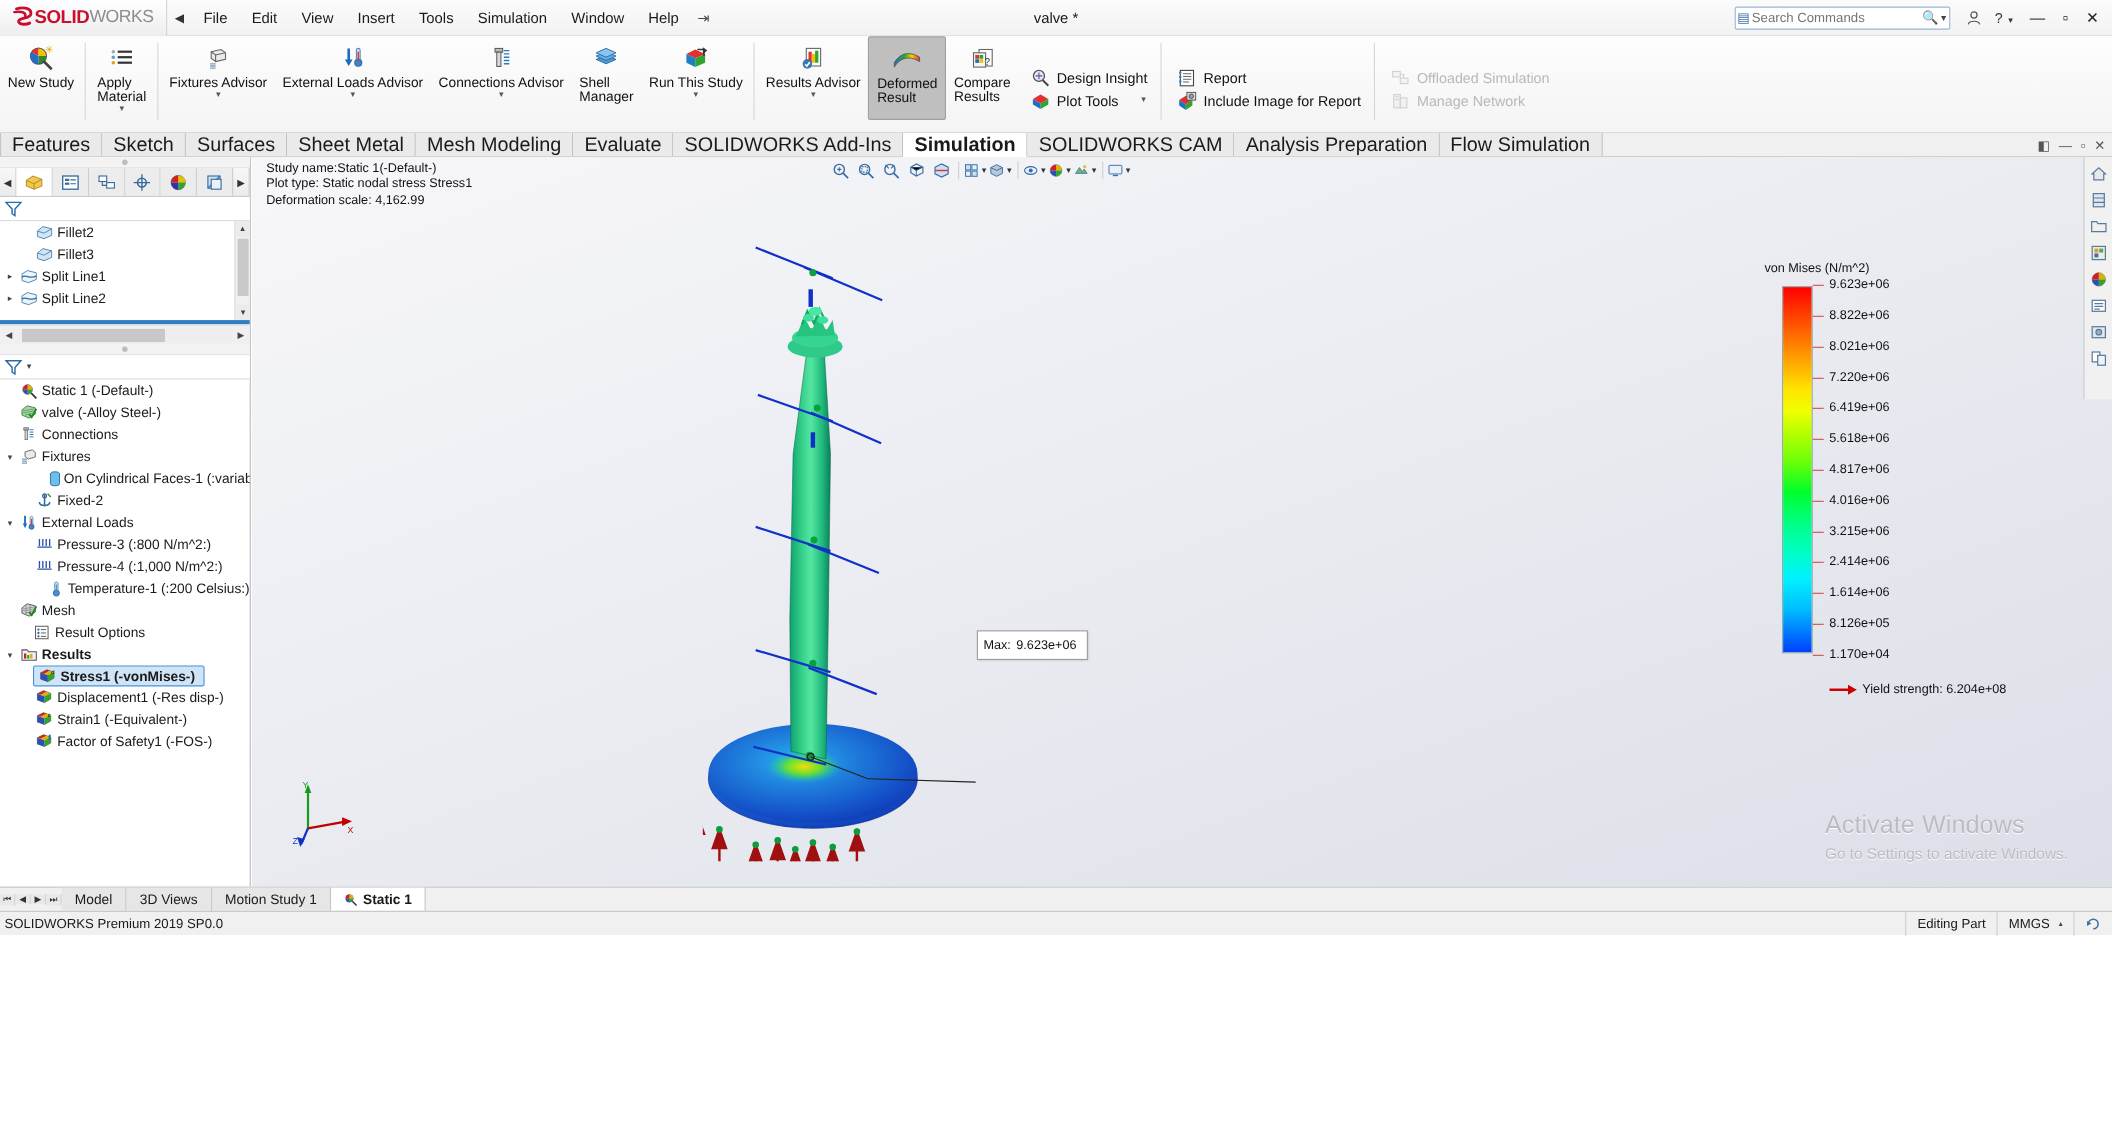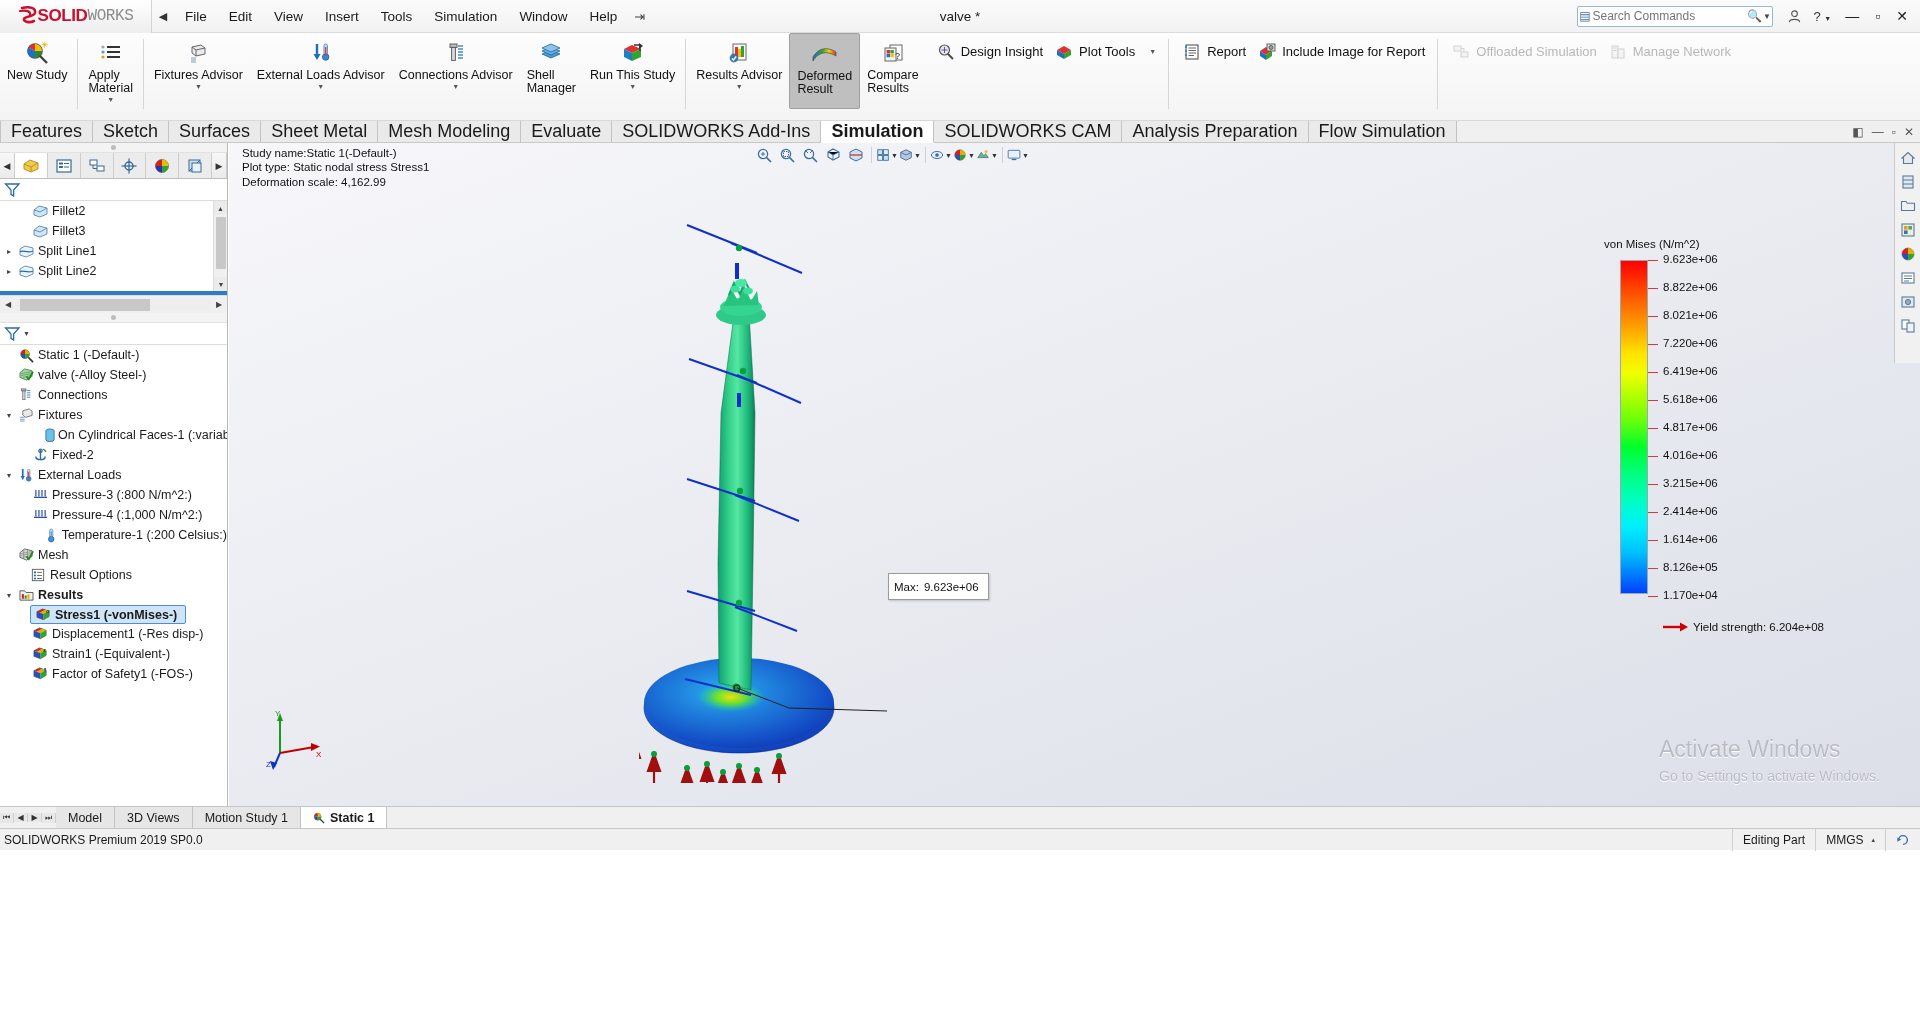--- a/index.html
+++ b/index.html
@@ -21,21 +21,21 @@
     display:flex; align-items:center;
   }
   .sw-logo {
     width:152px; height:33px;
     display:flex; align-items:center; justify-content:center;
     background:linear-gradient(#ffffff,#ededed);
     border-right:1px solid #d4d4d4;
     position:relative;
   }
   .sw-logo .solid { color:#c8102e; font-weight:bold; font-size:17px; letter-spacing:-0.4px;}
-  .sw-logo .works { color:#8c8c8c; font-weight:normal; font-size:16px; letter-spacing:-0.4px;font-family:Liberation Mono, monospace;}
+  .sw-logo .works { color:#8c8c8c; font-weight:normal; font-size:16px; letter-spacing:-0.4px;}
   .menu-arrow { width:22px; text-align:center; color:#333; font-size:11px; }
   .menubar { display:flex; align-items:center; height:33px; }
   .menubar .mi {
     padding:0 11px; height:33px; line-height:33px; font-size:13.5px; color:#1a1a1a; cursor:default;
   }
   .pin { margin-left:6px; color:#444; font-size:13px; }
   .doc-title {
     position:absolute; left:0; right:0; text-align:center; font-size:13.5px; color:#1a1a1a;
     pointer-events:none;
   }
@@ -65,21 +65,21 @@
     display:flex; flex-direction:column; align-items:center; justify-content:flex-start;
     padding:6px 7px 0 7px; min-width:46px; cursor:default; position:relative; height:82px;
   }
   .rbtn .ico { height:28px; display:flex; align-items:center; justify-content:center; }
   .rbtn .lbl {
     margin-top:2px; font-size:12.5px; color:#111; line-height:13px; white-space:pre-line;
   }
   .rbtn.selected { background:#bfbfbf; border:1px solid #a0a0a0; border-radius:2px; height:76px;}
   .rbtn .caret { font-size:7px; color:#555; margin-top:1px; }
 
-  .rstack { display:flex; flex-direction:row; justify-content:center; padding:8px 4px 0 4px; height:88px;}
+  .rstack { display:flex; flex-direction:column; justify-content:center; padding:8px 4px 0 4px; height:88px;}
   .rrow { display:flex; align-items:center; height:21px; padding:0 5px; cursor:default; }
   .rrow .ico { width:22px; display:flex; align-items:center; justify-content:center;}
   .rrow .lbl { font-size:13px; color:#111; margin-left:4px; white-space:nowrap;}
   .rrow.disabled .lbl { color:#b8b8b8; }
   .rrow .caret { margin-left:auto; font-size:7px; color:#555; padding-left:14px;}
 
   
   .tabstrip {
     position:absolute; left:0; top:121px; width:1920px; height:22px;
     background:#f0f0f0; border-bottom:1px solid #c8c8c8; display:flex; align-items:stretch;

